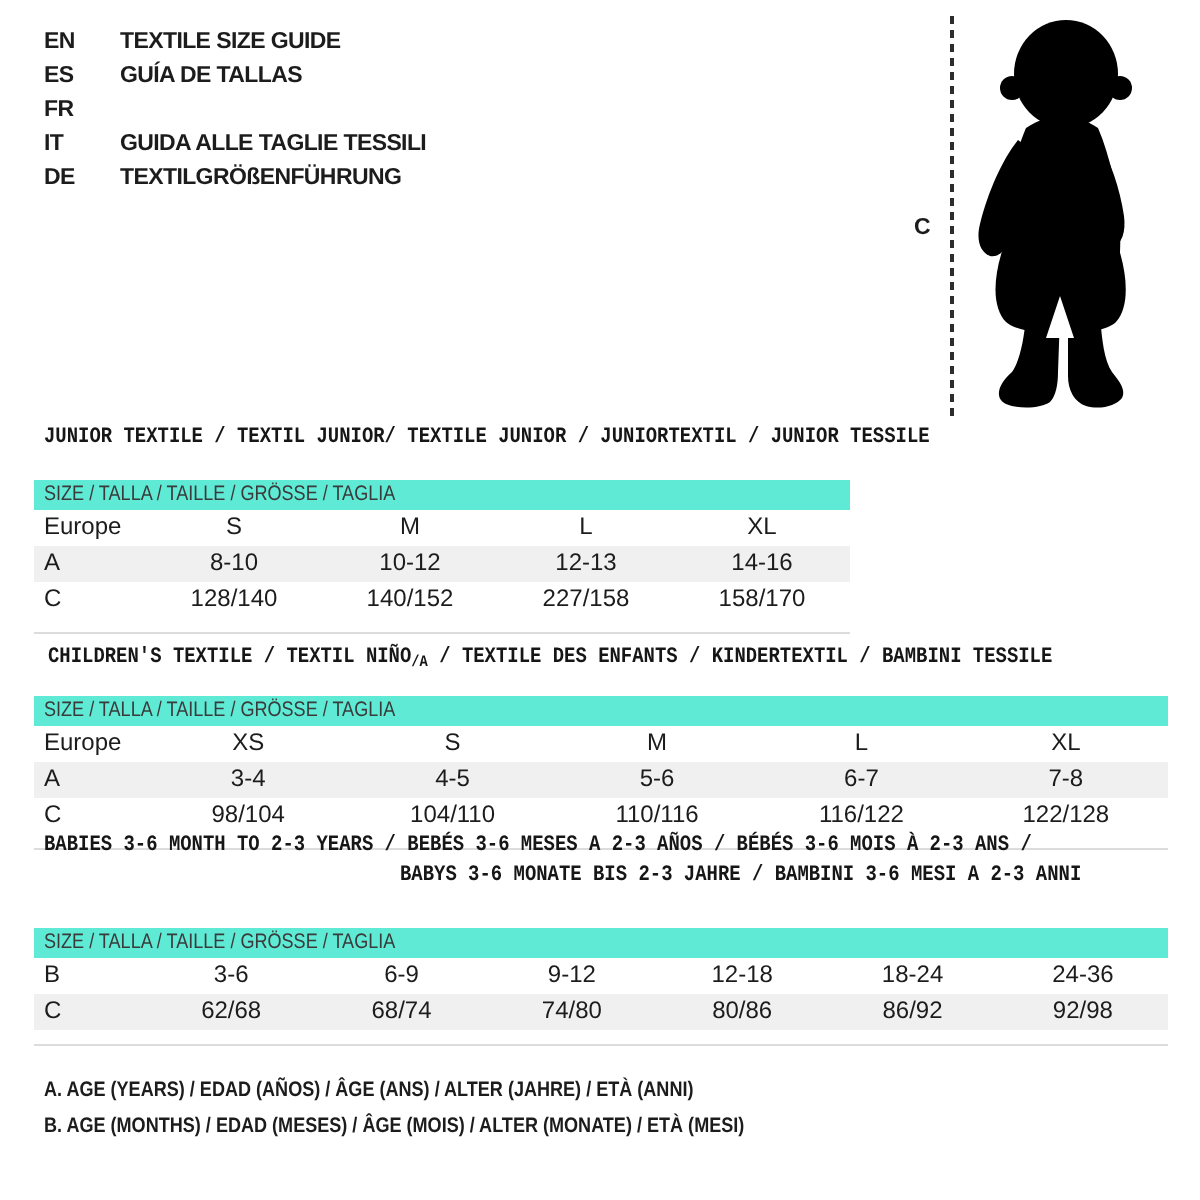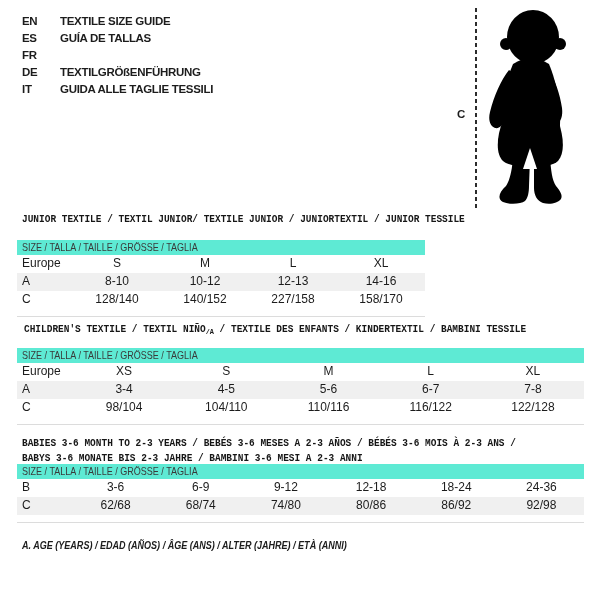--- a/index.html
+++ b/index.html
@@ -18,63 +18,63 @@
   
   .measure-line{left:475px;top:8px;width:2px;height:202px;
     background:repeating-linear-gradient(to bottom,#2c2c2c 0px,#2c2c2c 4px,transparent 4px,transparent 7px);}
   .measure-label{left:457px;top:108px;font-weight:700;font-size:11.5px;}
   .baby-svg{left:486px;top:8px;}
 
   
   .sec-title{position:absolute;font-weight:700;font-size:11px;color:#161616;font-family:Liberation Mono, monospace;}
   #sec1-title{left:22px;top:213px;}
   #sec2-title{left:24px;top:323px;}
-  #sec3-title{left:22px;top:436px;line-height:15px;}
+  #sec3-title{left:22px;top:416px;line-height:15px;text-align:right;}
   .title-sub{font-size:8px;vertical-align:-2px;}
 
   
   .size-table{position:absolute;}
   #table1{left:17px;top:240px;width:408px;}
   #table2{left:17px;top:348px;width:567px;}
   #table3{left:17px;top:464px;width:567px;}
   .thead{height:15px;line-height:15px;background:#5eead4;padding-left:5px;font-size:10.5px;color:#3a3a3a;}
   .trow{display:flex;height:18px;line-height:16px;font-size:12px;}
   .trow.alt{background:#f0f0f0;}
   .tlabel{width:56px;padding-left:5px;box-sizing:border-box;}
   .tcell{flex:1;text-align:center;}
   .tline{border-top:1px solid #dcdcdc;margin-top:7px;}
 
   
-  .notes{left:22px;top:537px;font-style:italic;}
+  .notes{left:22px;top:537px;}
   .note-line{height:17.5px;line-height:17.5px;font-weight:700;font-size:10.5px;}
 </style>
 </head>
 <body>
 
 <div>
 
   <div class="abs lang-list">
     <div class="lang-row">
       <span class="lang-code">EN</span>
       <span class="lang-title">TEXTILE SIZE GUIDE</span>
     </div>
     <div class="lang-row">
       <span class="lang-code">ES</span>
       <span class="lang-title">GUÍA DE TALLAS</span>
     </div>
     <div class="lang-row">
       <span class="lang-code">FR</span>
     </div>
     <div class="lang-row">
+      <span class="lang-code">IT</span>
+      <span class="lang-title">GUIDA ALLE TAGLIE TESSILI</span>
+    </div>
+    <div class="lang-row">
       <span class="lang-code">DE</span>
       <span class="lang-title">TEXTILGRÖßENFÜHRUNG</span>
-    </div>
-    <div class="lang-row">
-      <span class="lang-code">IT</span>
-      <span class="lang-title">GUIDA ALLE TAGLIE TESSILI</span>
     </div>
   </div>
 
   <span class="abs measure-label">C</span>
   <div class="abs measure-line"></div>
   <svg class="abs baby-svg" width="92" height="202" viewBox="0 0 92 202" xmlns="http://www.w3.org/2000/svg">
     <g fill="#000000">
       <ellipse cx="47" cy="29" rx="26" ry="27"></ellipse>
       <circle cx="20" cy="36" r="6"></circle>
       <circle cx="74" cy="36" r="6"></circle>
@@ -179,15 +179,18 @@
       <span class="tcell">86/92</span>
       <span class="tcell">92/98</span>
     </div>
     <div class="tline"></div>
   </div>
 
   <div class="abs notes">
     <div class="note-line">
       <span class="cond">A. AGE (YEARS) / EDAD (AÑOS) / ÂGE (ANS) / ALTER (JAHRE) / ETÀ (ANNI)</span>
     </div>
+    <div class="note-line">
+      <span class="cond">B. AGE (MONTHS) / EDAD (MESES) / ÂGE (MOIS) / ALTER (MONATE) / ETÀ (MESI)</span>
+    </div>
   </div>
 
 </div>
 
 </body></html>

